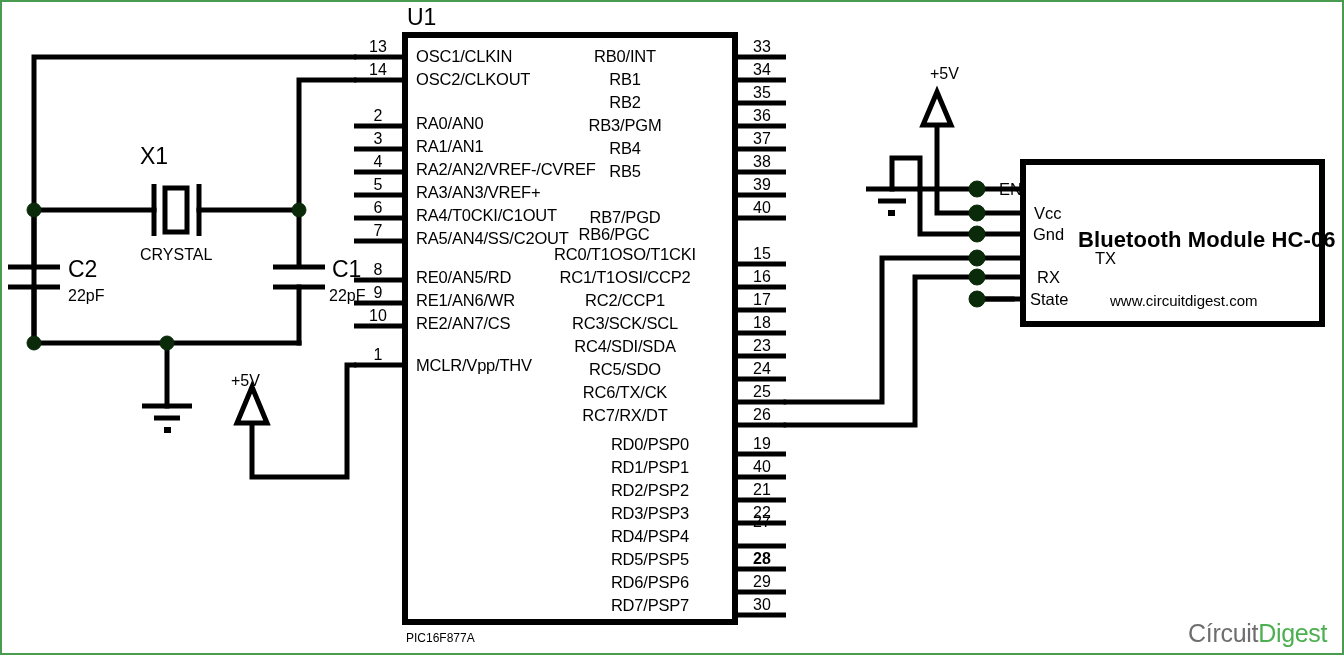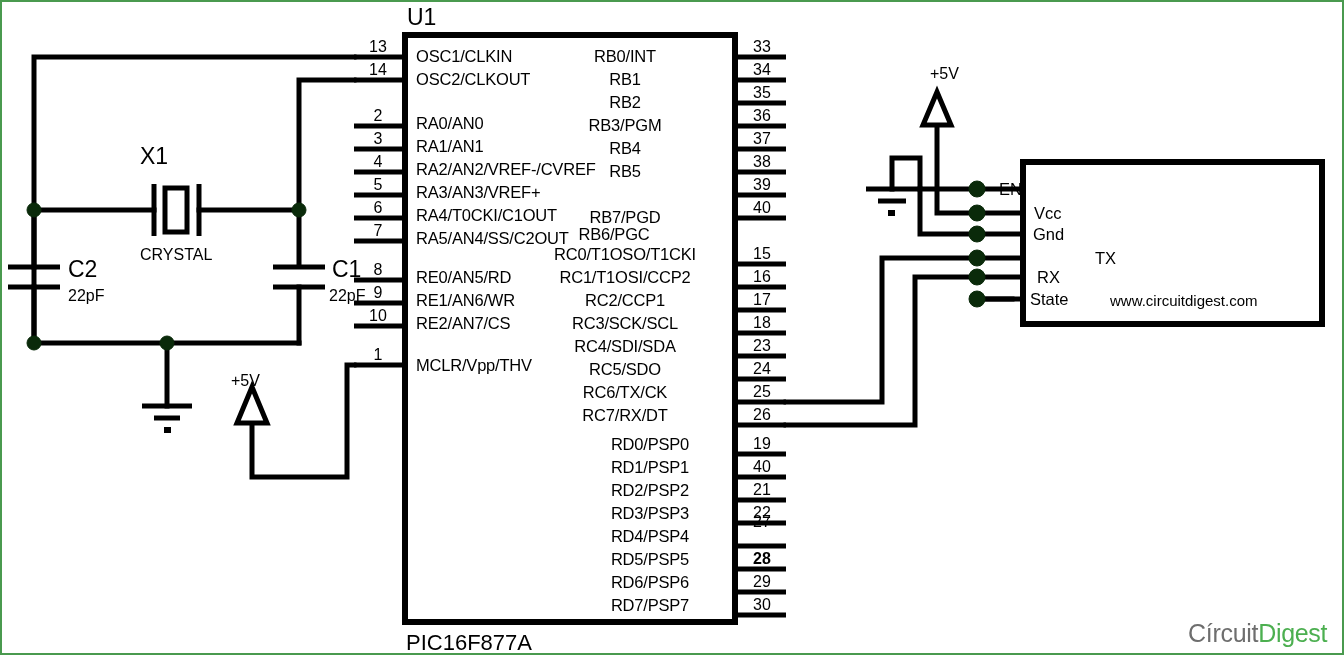--- a/index.html
+++ b/index.html
@@ -75,21 +75,21 @@
     font-size: 16px;
     text-align: center;
   }
   .refdes {
     font-size: 23px;
   }
   .val {
     font-size: 16px;
   }
   .chiplabel {
-    font-size: 22px;
+    font-size: 12px;
   }
   .btname {
     font-size: 22px;
     font-weight: bold;
     letter-spacing: 0.1px;
   }
   .btpin {
     font-size: 16.5px;
   }
   .btsite {
@@ -326,20 +326,21 @@
 
   <div class="txt refdes" style="left:66px; top:256px;">C2</div>
   <div class="txt val" style="left:66px; top:286px;">22pF</div>
 
   <div class="txt refdes" style="left:330px; top:256px;">C1</div>
   <div class="txt val" style="left:327px; top:286px;">22pF</div>
 
   <div class="txt supply" style="left:229px; top:371px;">+5V</div>
   <div class="txt supply" style="left:928px; top:64px;">+5V</div>
 
+  <div class="txt btname" style="left:1076px; top:227px;">Bluetooth Module HC-06</div>
   <div class="txt btsite" style="left:1108px; top:291px;">www.circuitdigest.com</div>
 
   <div class="txt btpin" style="left:976px; top:179px;margin-left:21px;">EN</div>
   <div class="txt btpin" style="left:1032px; top:203px;">Vcc</div>
   <div class="txt btpin" style="left:1031px; top:224px;">Gnd</div>
   <div class="txt btpin" style="left:1093px; top:248px;">TX</div>
   <div class="txt btpin" style="left:1035px; top:267px;">RX</div>
   <div class="txt btpin" style="left:1028px; top:289px;">State</div>
 
   <div class="logo" style="left:1186px; top:617px;">

